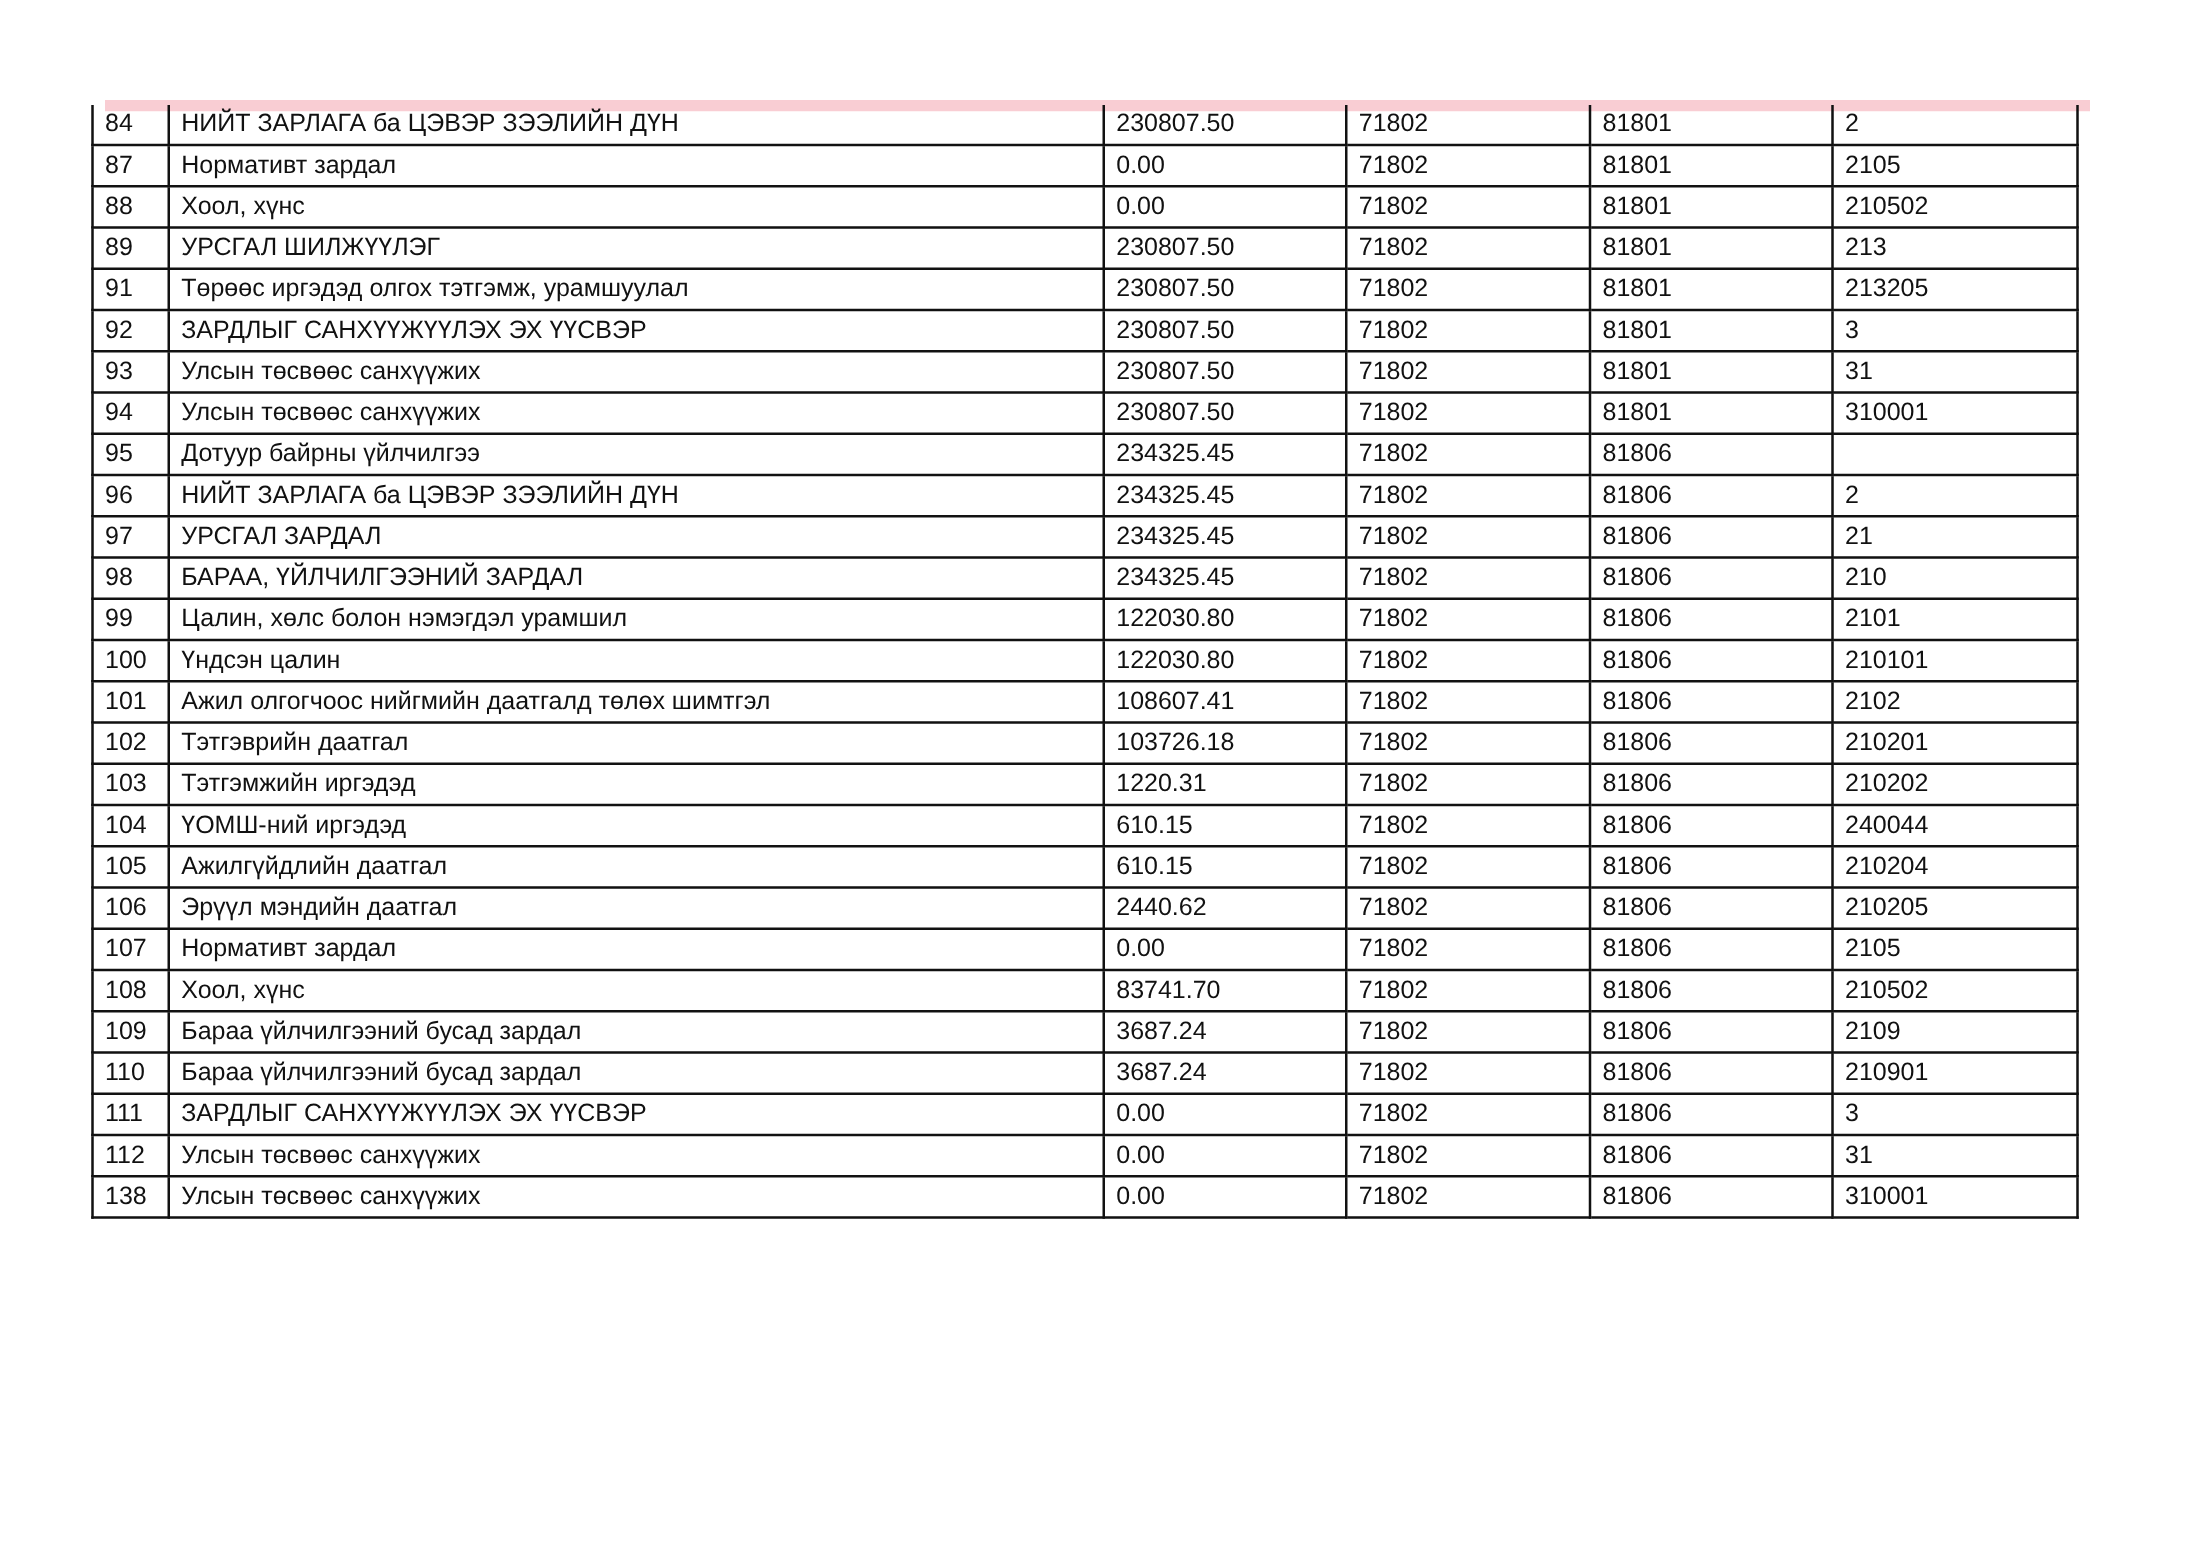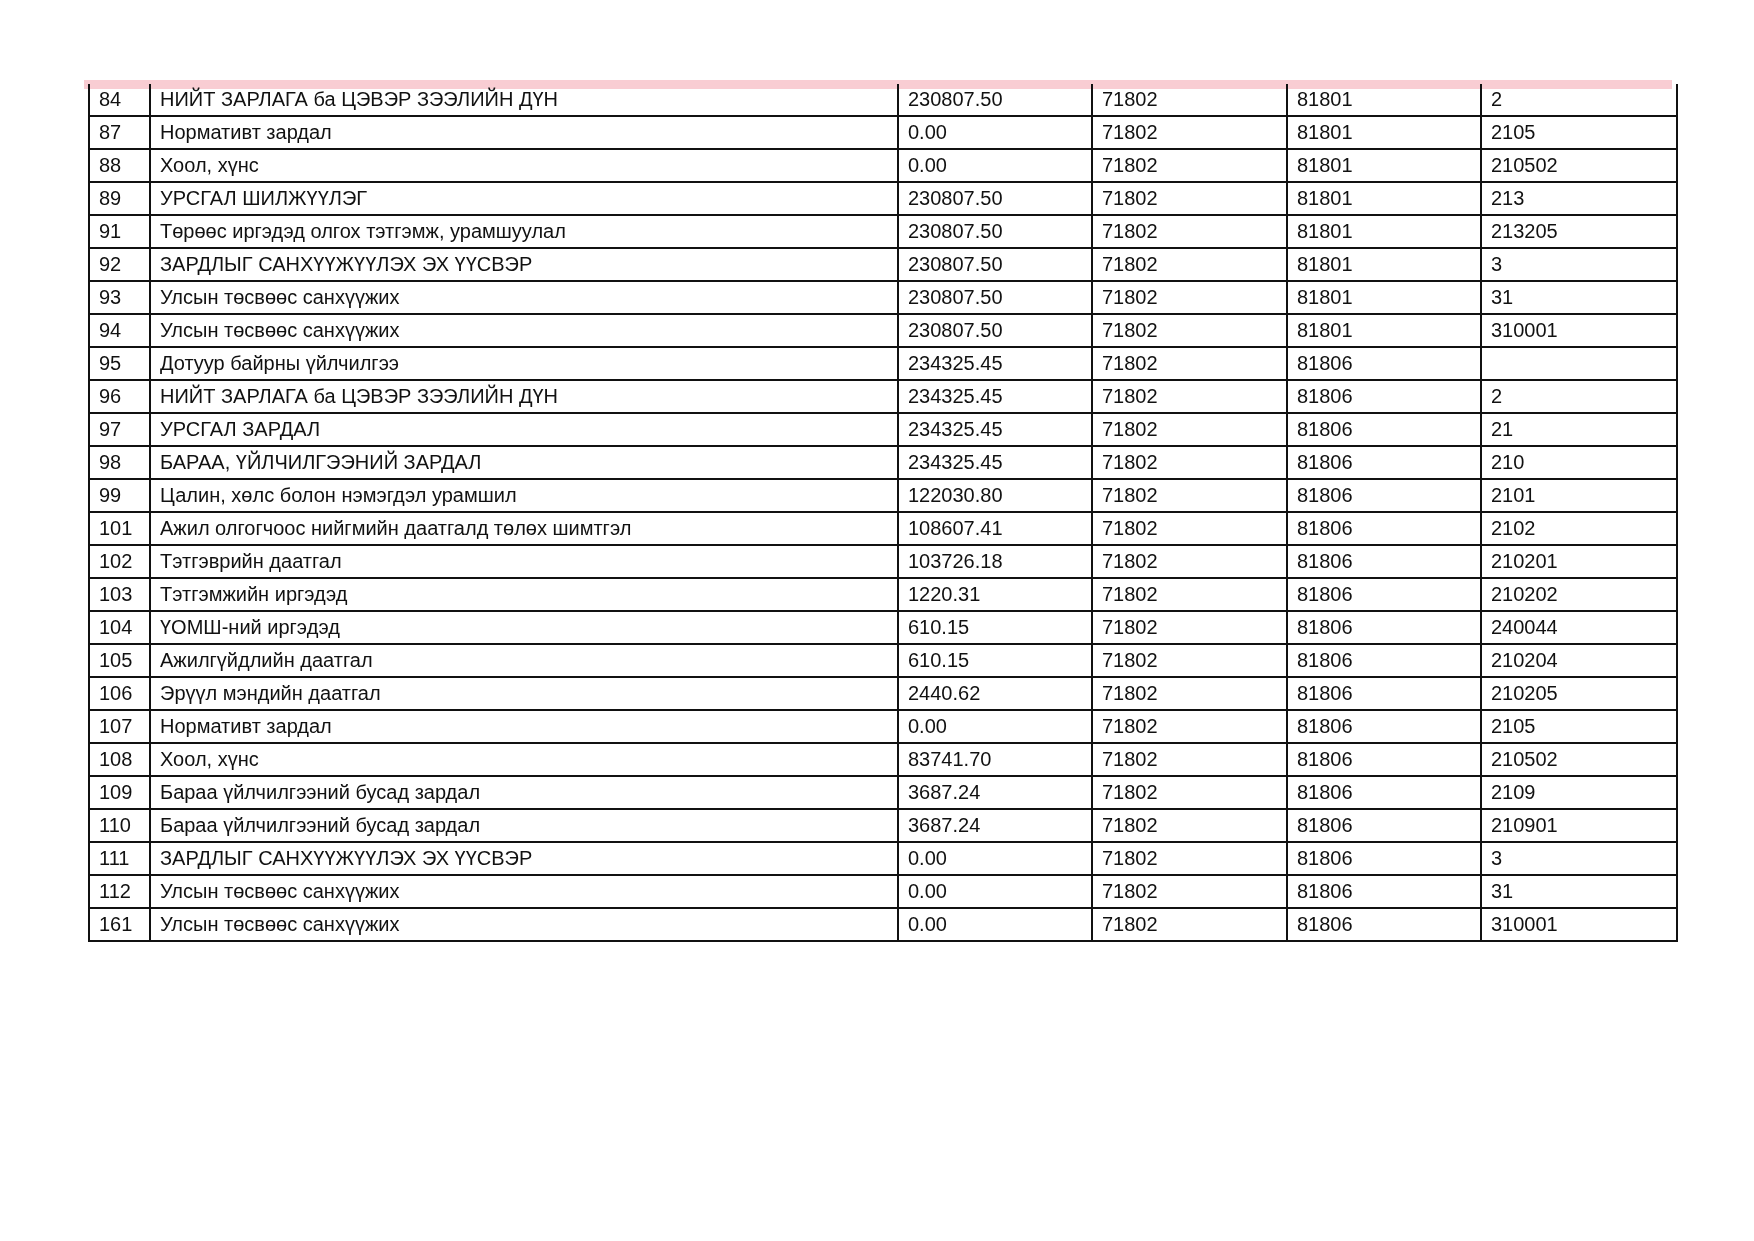--- a/index.html
+++ b/index.html
@@ -1,20 +1,20 @@
 <!DOCTYPE html>
 <html><head>
 <meta charset="utf-8">
 <style>
   html, body { margin: 0; padding: 0; background: #ffffff; }
   body { width: 1754px; height: 1241px; position: relative; overflow: hidden;
          font-family: "Liberation Sans", "DejaVu Sans", sans-serif; color: #111; }
   .page-top-band { position: absolute; left: 84px; width: 1588px; top: 80px; height: 9px;
                    background: #f9cdd3; }
-  table.data-table { position: absolute; left: 88px; top: 84px; width: 1588px;
+  table.data-table { position: absolute; left: 73px; top: 84px; width: 1588px;
                      border-collapse: collapse; table-layout: fixed; font-size: 20px; }
   table.data-table td { border: 2px solid #111; height: 31px; padding: 0 9px;
                         white-space: nowrap; overflow: hidden; vertical-align: middle;
                         line-height: 31px; }
   table.data-table tr:first-child td { border-top: none; }
   col.c-no { width: 61px; }
   col.c-name { width: 748px; }
   col.c-amt { width: 194px; }
   col.c-a { width: 195px; }
   col.c-b { width: 194px; }
@@ -133,20 +133,28 @@
       </tr>
       <tr>
         <td>99</td>
         <td>Цалин, хөлс болон нэмэгдэл урамшил</td>
         <td>122030.80</td>
         <td>71802</td>
         <td>81806</td>
         <td>2101</td>
       </tr>
       <tr>
+        <td>100</td>
+        <td>Үндсэн цалин</td>
+        <td>122030.80</td>
+        <td>71802</td>
+        <td>81806</td>
+        <td>210101</td>
+      </tr>
+      <tr>
         <td>101</td>
         <td>Ажил олгогчоос нийгмийн даатгалд төлөх шимтгэл</td>
         <td>108607.41</td>
         <td>71802</td>
         <td>81806</td>
         <td>2102</td>
       </tr>
       <tr>
         <td>102</td>
         <td>Тэтгэврийн даатгал</td>
@@ -229,21 +237,21 @@
       </tr>
       <tr>
         <td>112</td>
         <td>Улсын төсвөөс санхүүжих</td>
         <td>0.00</td>
         <td>71802</td>
         <td>81806</td>
         <td>31</td>
       </tr>
       <tr>
-        <td>161</td>
+        <td>138</td>
         <td>Улсын төсвөөс санхүүжих</td>
         <td>0.00</td>
         <td>71802</td>
         <td>81806</td>
         <td>310001</td>
       </tr>
     </tbody>
 </table>
 
 </body></html>

